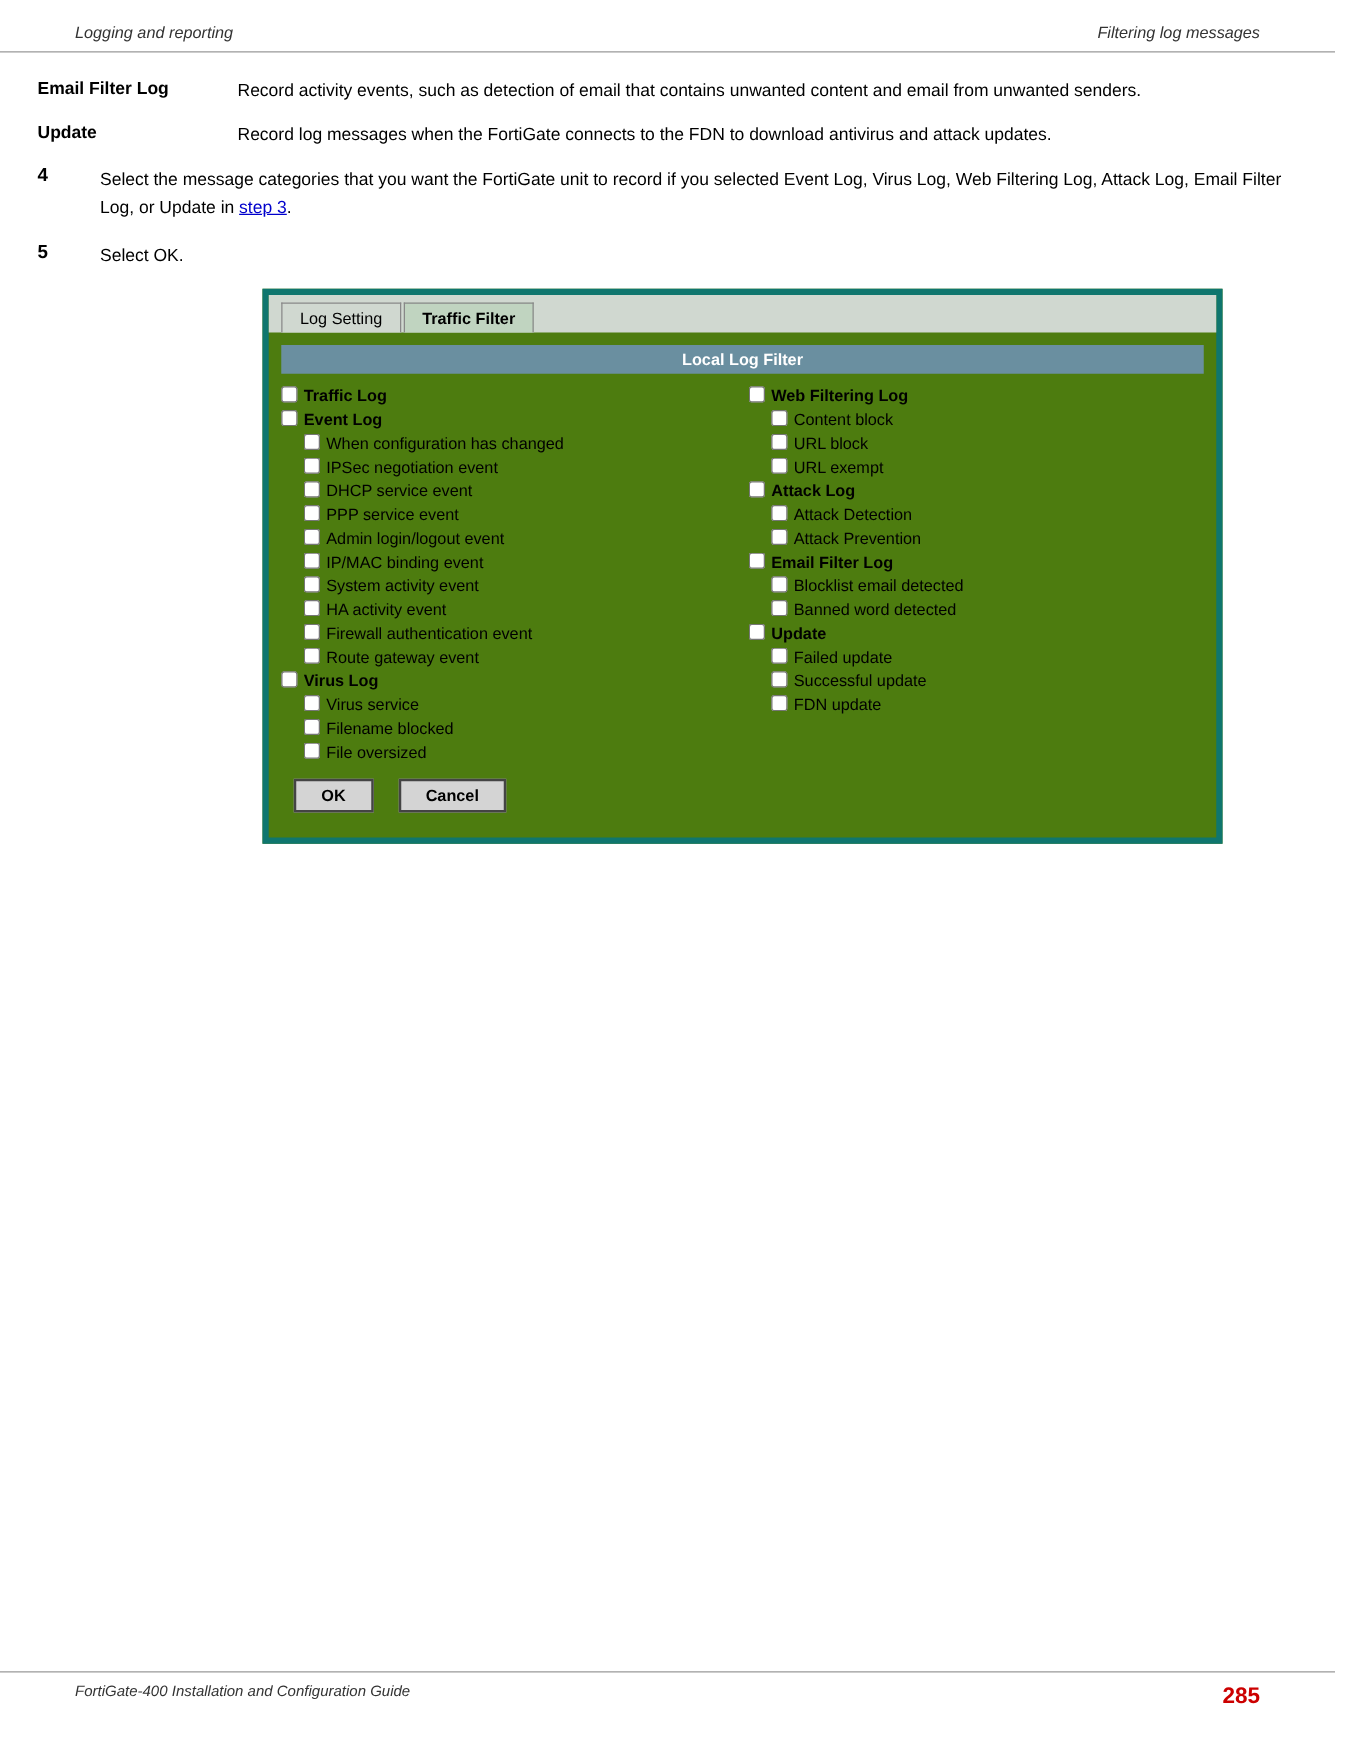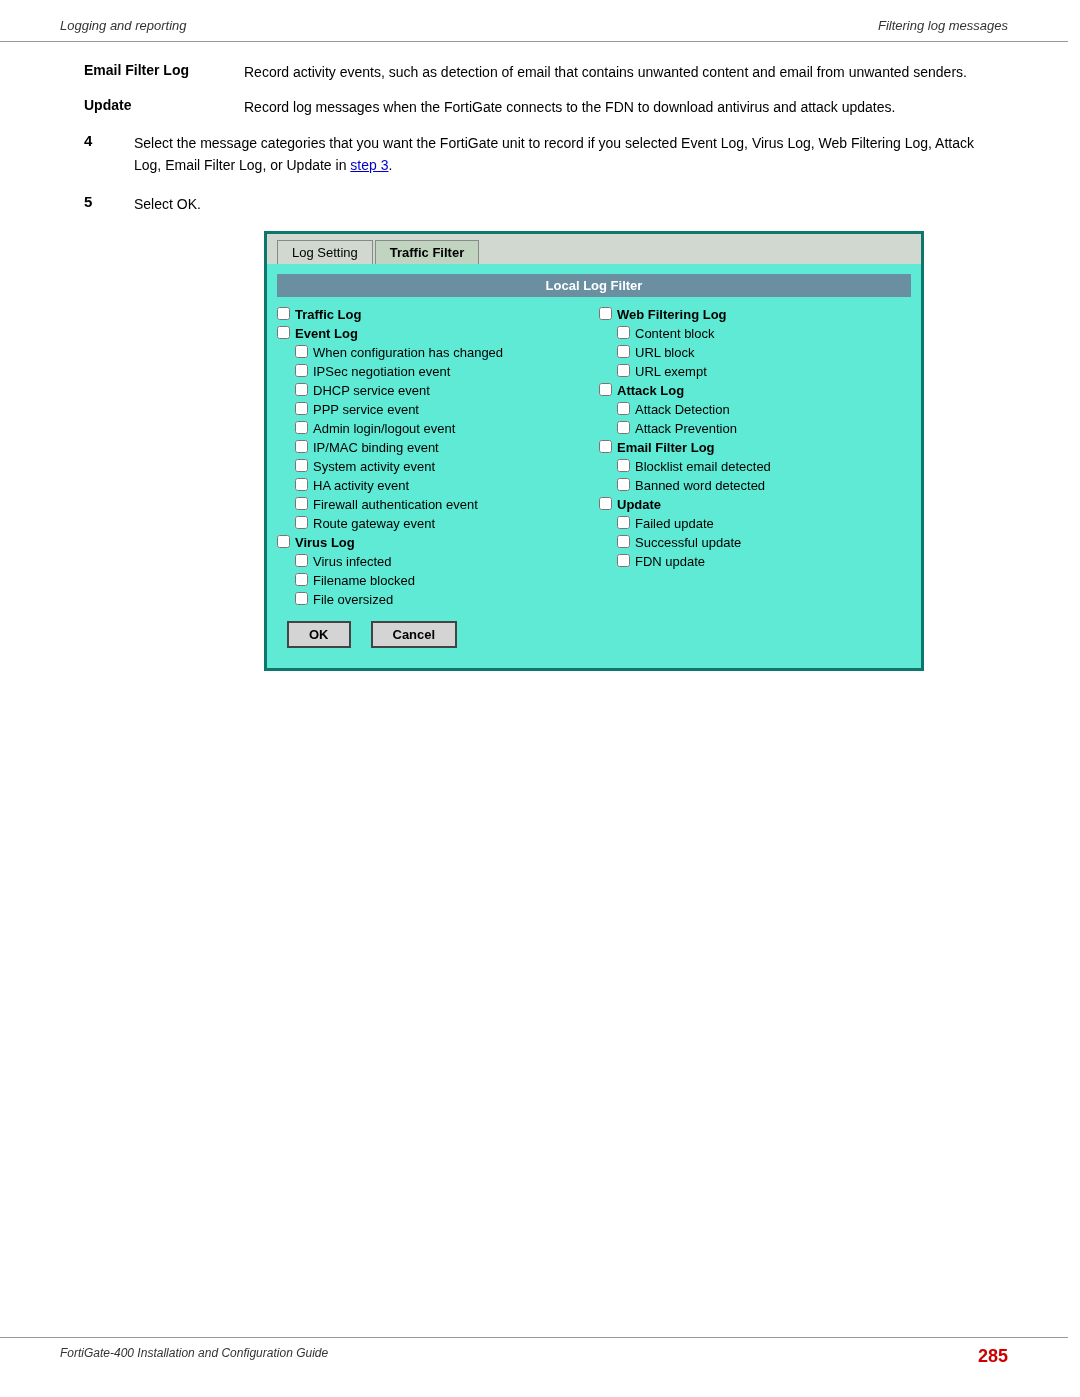--- a/index.html
+++ b/index.html
@@ -58,21 +58,21 @@
       color: #333;
     }
     .footer-right {
       font-size: 18px;
       font-weight: bold;
       color: #cc0000;
     }
 
     
     .main-content {
-      padding: 0 84px;
+      padding: 0 30px;
     }
 
     
     .def-item {
       display: flex;
       margin-bottom: 14px;
     }
     .def-term {
       font-weight: bold;
       font-size: 14px;
@@ -114,22 +114,22 @@
       font-size: 13px;
       text-align: center;
       margin-bottom: 10px;
       margin-left: 200px;
     }
 
     
     .figure-container {
       margin-left: 180px;
       margin-right: 60px;
-      border: 3px solid #0f766e;
-      background: #5eead4;
+      border: 5px solid #0f766e;
+      background: #4d7c0f;
     }
 
     
     .tab-bar {
       display: flex;
       align-items: flex-end;
       padding: 6px 10px 0 10px;
       background: #d0d8d0;
     }
     .tab {
@@ -305,21 +305,21 @@
               <div class="cb-item indent1">
                 <input type="checkbox" id="route-gateway" style="">
                 <label for="route-gateway">Route gateway event</label>
               </div>
               <div class="cb-item">
                 <input type="checkbox" id="virus-log" style="">
                 <label for="virus-log" class="bold">Virus Log</label>
               </div>
               <div class="cb-item indent1">
                 <input type="checkbox" id="virus-infected" style="">
-                <label for="virus-infected">Virus infected</label>
+                <label for="virus-infected">Virus service</label>
               </div>
               <div class="cb-item indent1">
                 <input type="checkbox" id="filename-blocked" style="">
                 <label for="filename-blocked">Filename blocked</label>
               </div>
               <div class="cb-item indent1">
                 <input type="checkbox" id="file-oversized" style="">
                 <label for="file-oversized">File oversized</label>
               </div>
             </div>

